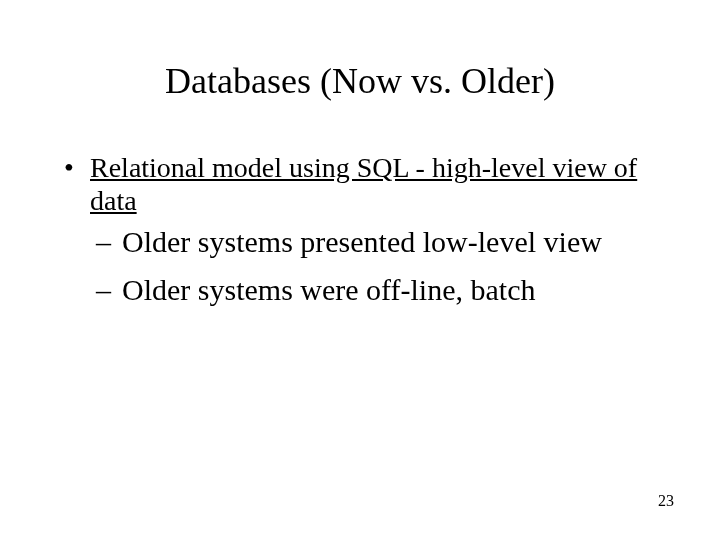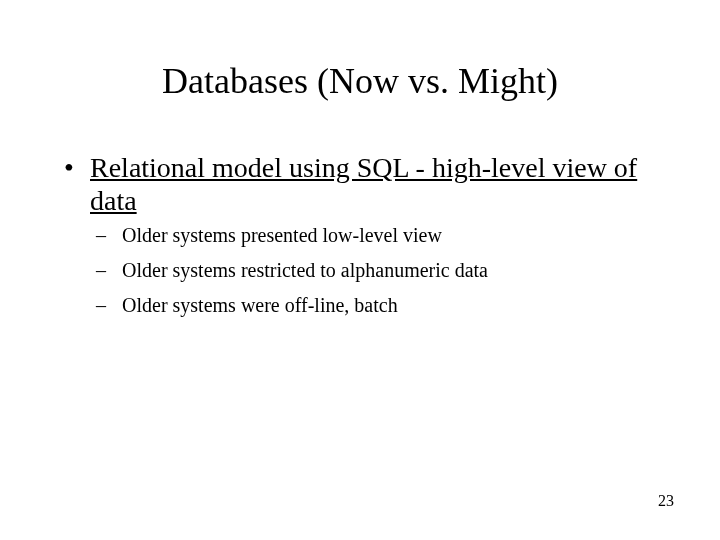--- a/index.html
+++ b/index.html
@@ -40,21 +40,21 @@
     position: relative;
     text-decoration: underline;
   }
   .lvl1::before {
     content: "•";
     position: absolute;
     left: 4px;
     top: 0;
   }
   .lvl2 {
-    font-size: 20px;
+    font-size: 30px;
     line-height: 1.25;
     margin: 6px 0 10px 0;
     padding-left: 62px;
     position: relative;
   }
   .lvl2::before {
     content: "–";
     position: absolute;
     left: 36px;
     top: 0;
@@ -63,23 +63,22 @@
     position: absolute;
     right: 46px;
     bottom: 30px;
     font-size: 16px;
   }
 </style>
 </head>
 <body>
 
 <div class="slide">
-  <div class="title">Databases (Now vs. Might)</div>
+  <div class="title">Databases (Now vs. Older)</div>
 
   <div class="body">
     <div class="lvl1">Relational model using SQL - high-level view of data</div>
     <div class="lvl2">Older systems presented low-level view</div>
-    <div class="lvl2">Older systems restricted to alphanumeric data</div>
     <div class="lvl2">Older systems were off-line, batch</div>
   </div>
 
   <div class="pagenum">23</div>
 </div>
 
 </body></html>

